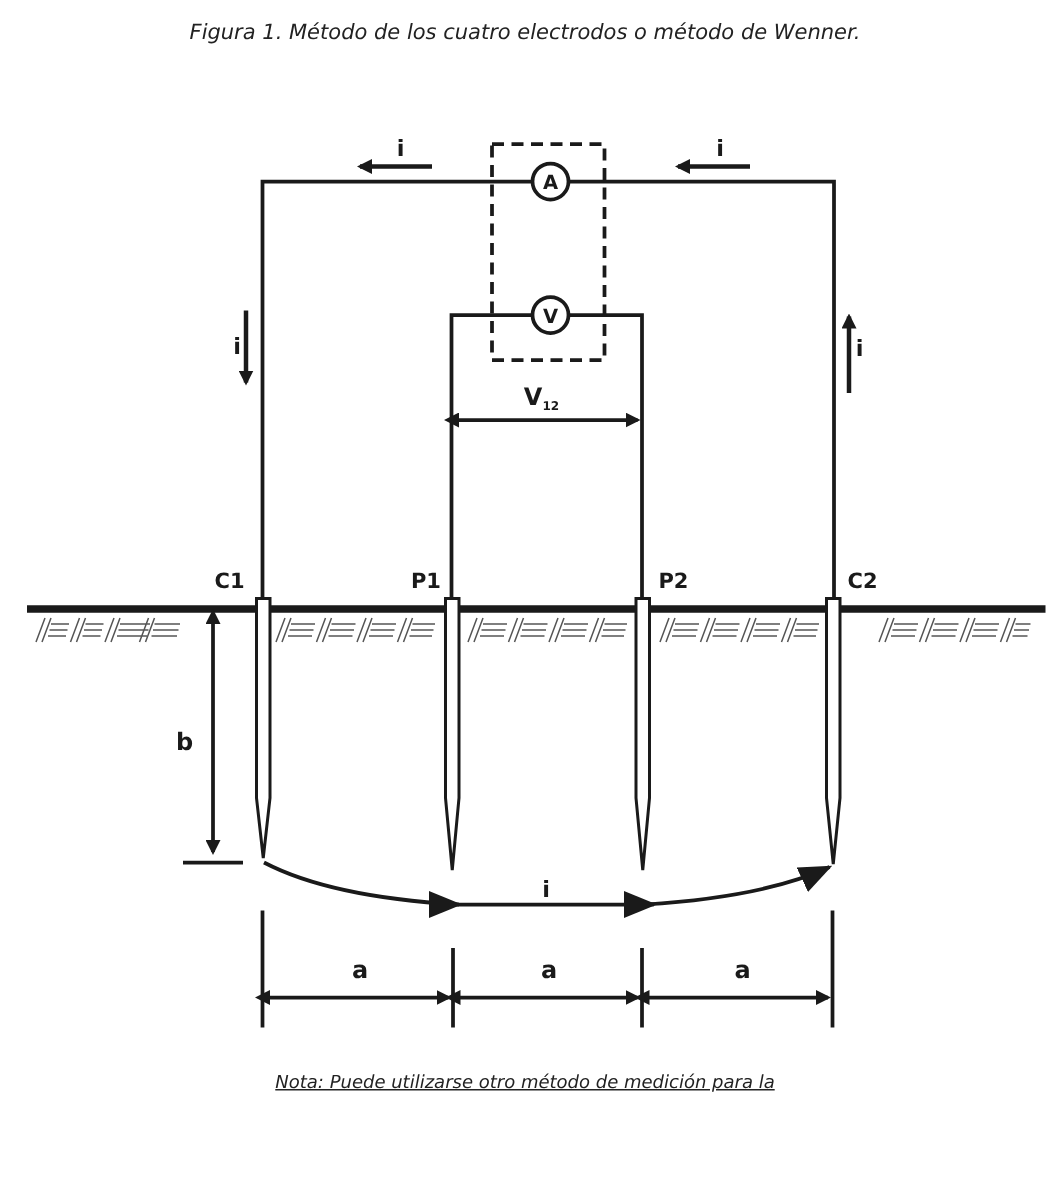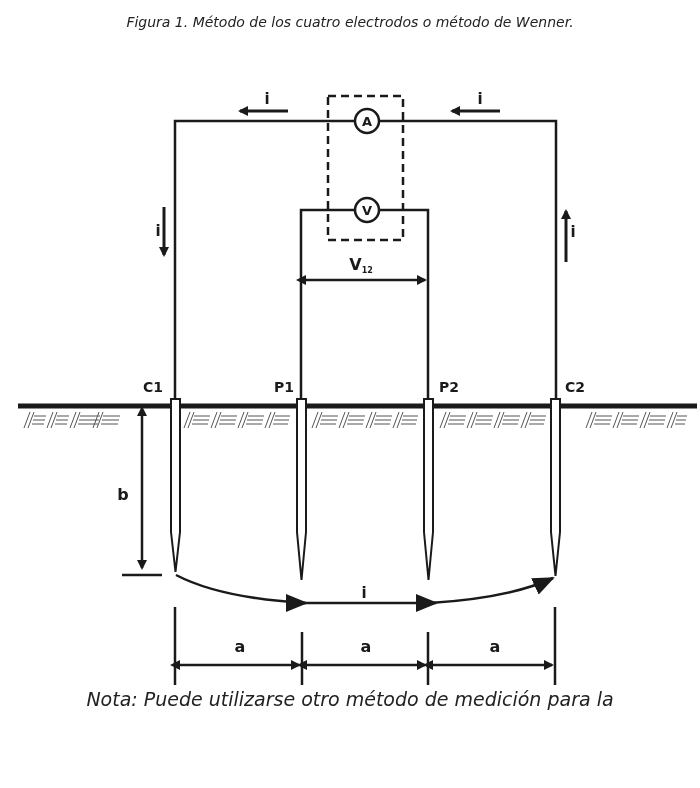--- a/index.html
+++ b/index.html
@@ -1,19 +1,19 @@
 <!DOCTYPE html>
 <html><head>
 <meta charset="utf-8">
 <style>
   html, body { margin:0; padding:0; background:#ffffff; }
   body { width:700px; height:788px; position:relative; overflow:hidden; font-family:"DejaVu Sans", sans-serif; color:#1a1a1a; }
   .caption { position:absolute; left:0; width:700px; text-align:center; font-style:italic; color:#222; }
   .title { top:14px; font-size:14px; }
-  .note { top:688px; font-size:19px; line-height:22px; }
+  .note { top:710px; font-size:12px; line-height:22px;text-decoration:underline; }
   svg { position:absolute; left:0; top:0; }
   .lbl { font-family:"DejaVu Sans", sans-serif; font-weight:bold; fill:#1a1a1a; }
 </style>
 </head>
 <body>
 
 <div class="caption title">Figura 1. Método de los cuatro electrodos o método de Wenner.</div>
 
 <svg width="700" height="788" viewBox="0 0 700 788" xmlns="http://www.w3.org/2000/svg">
   <defs>

